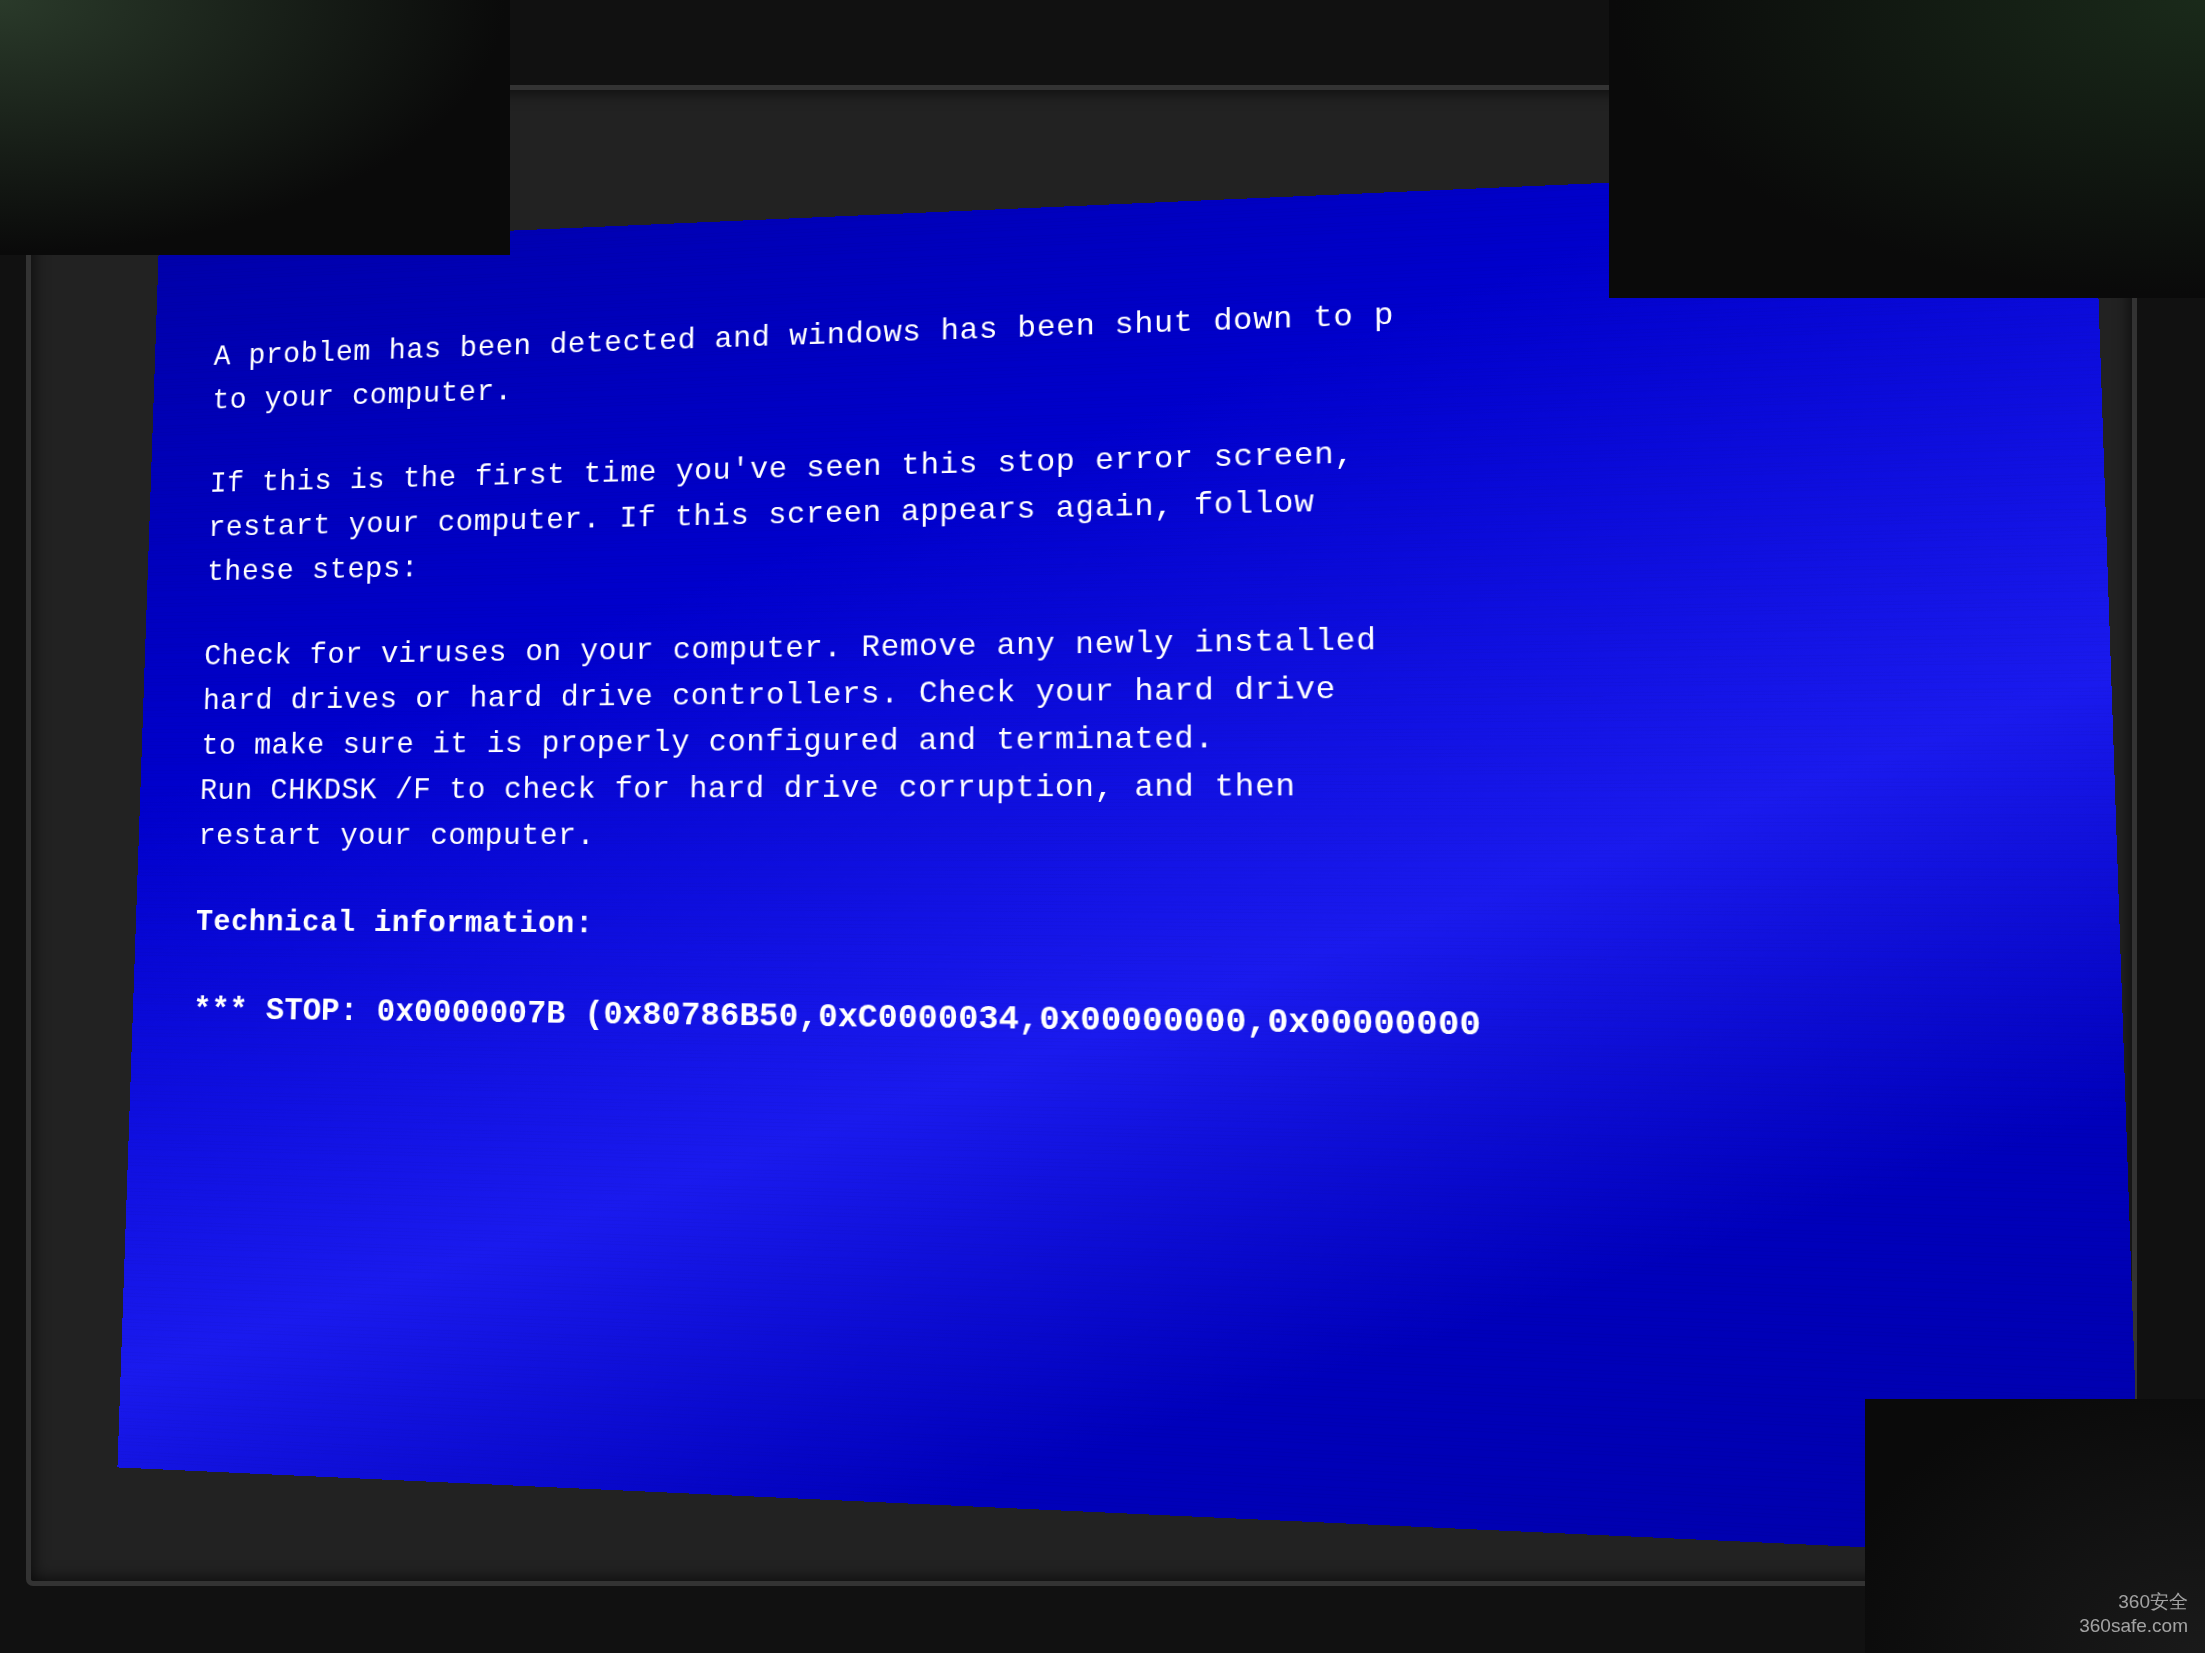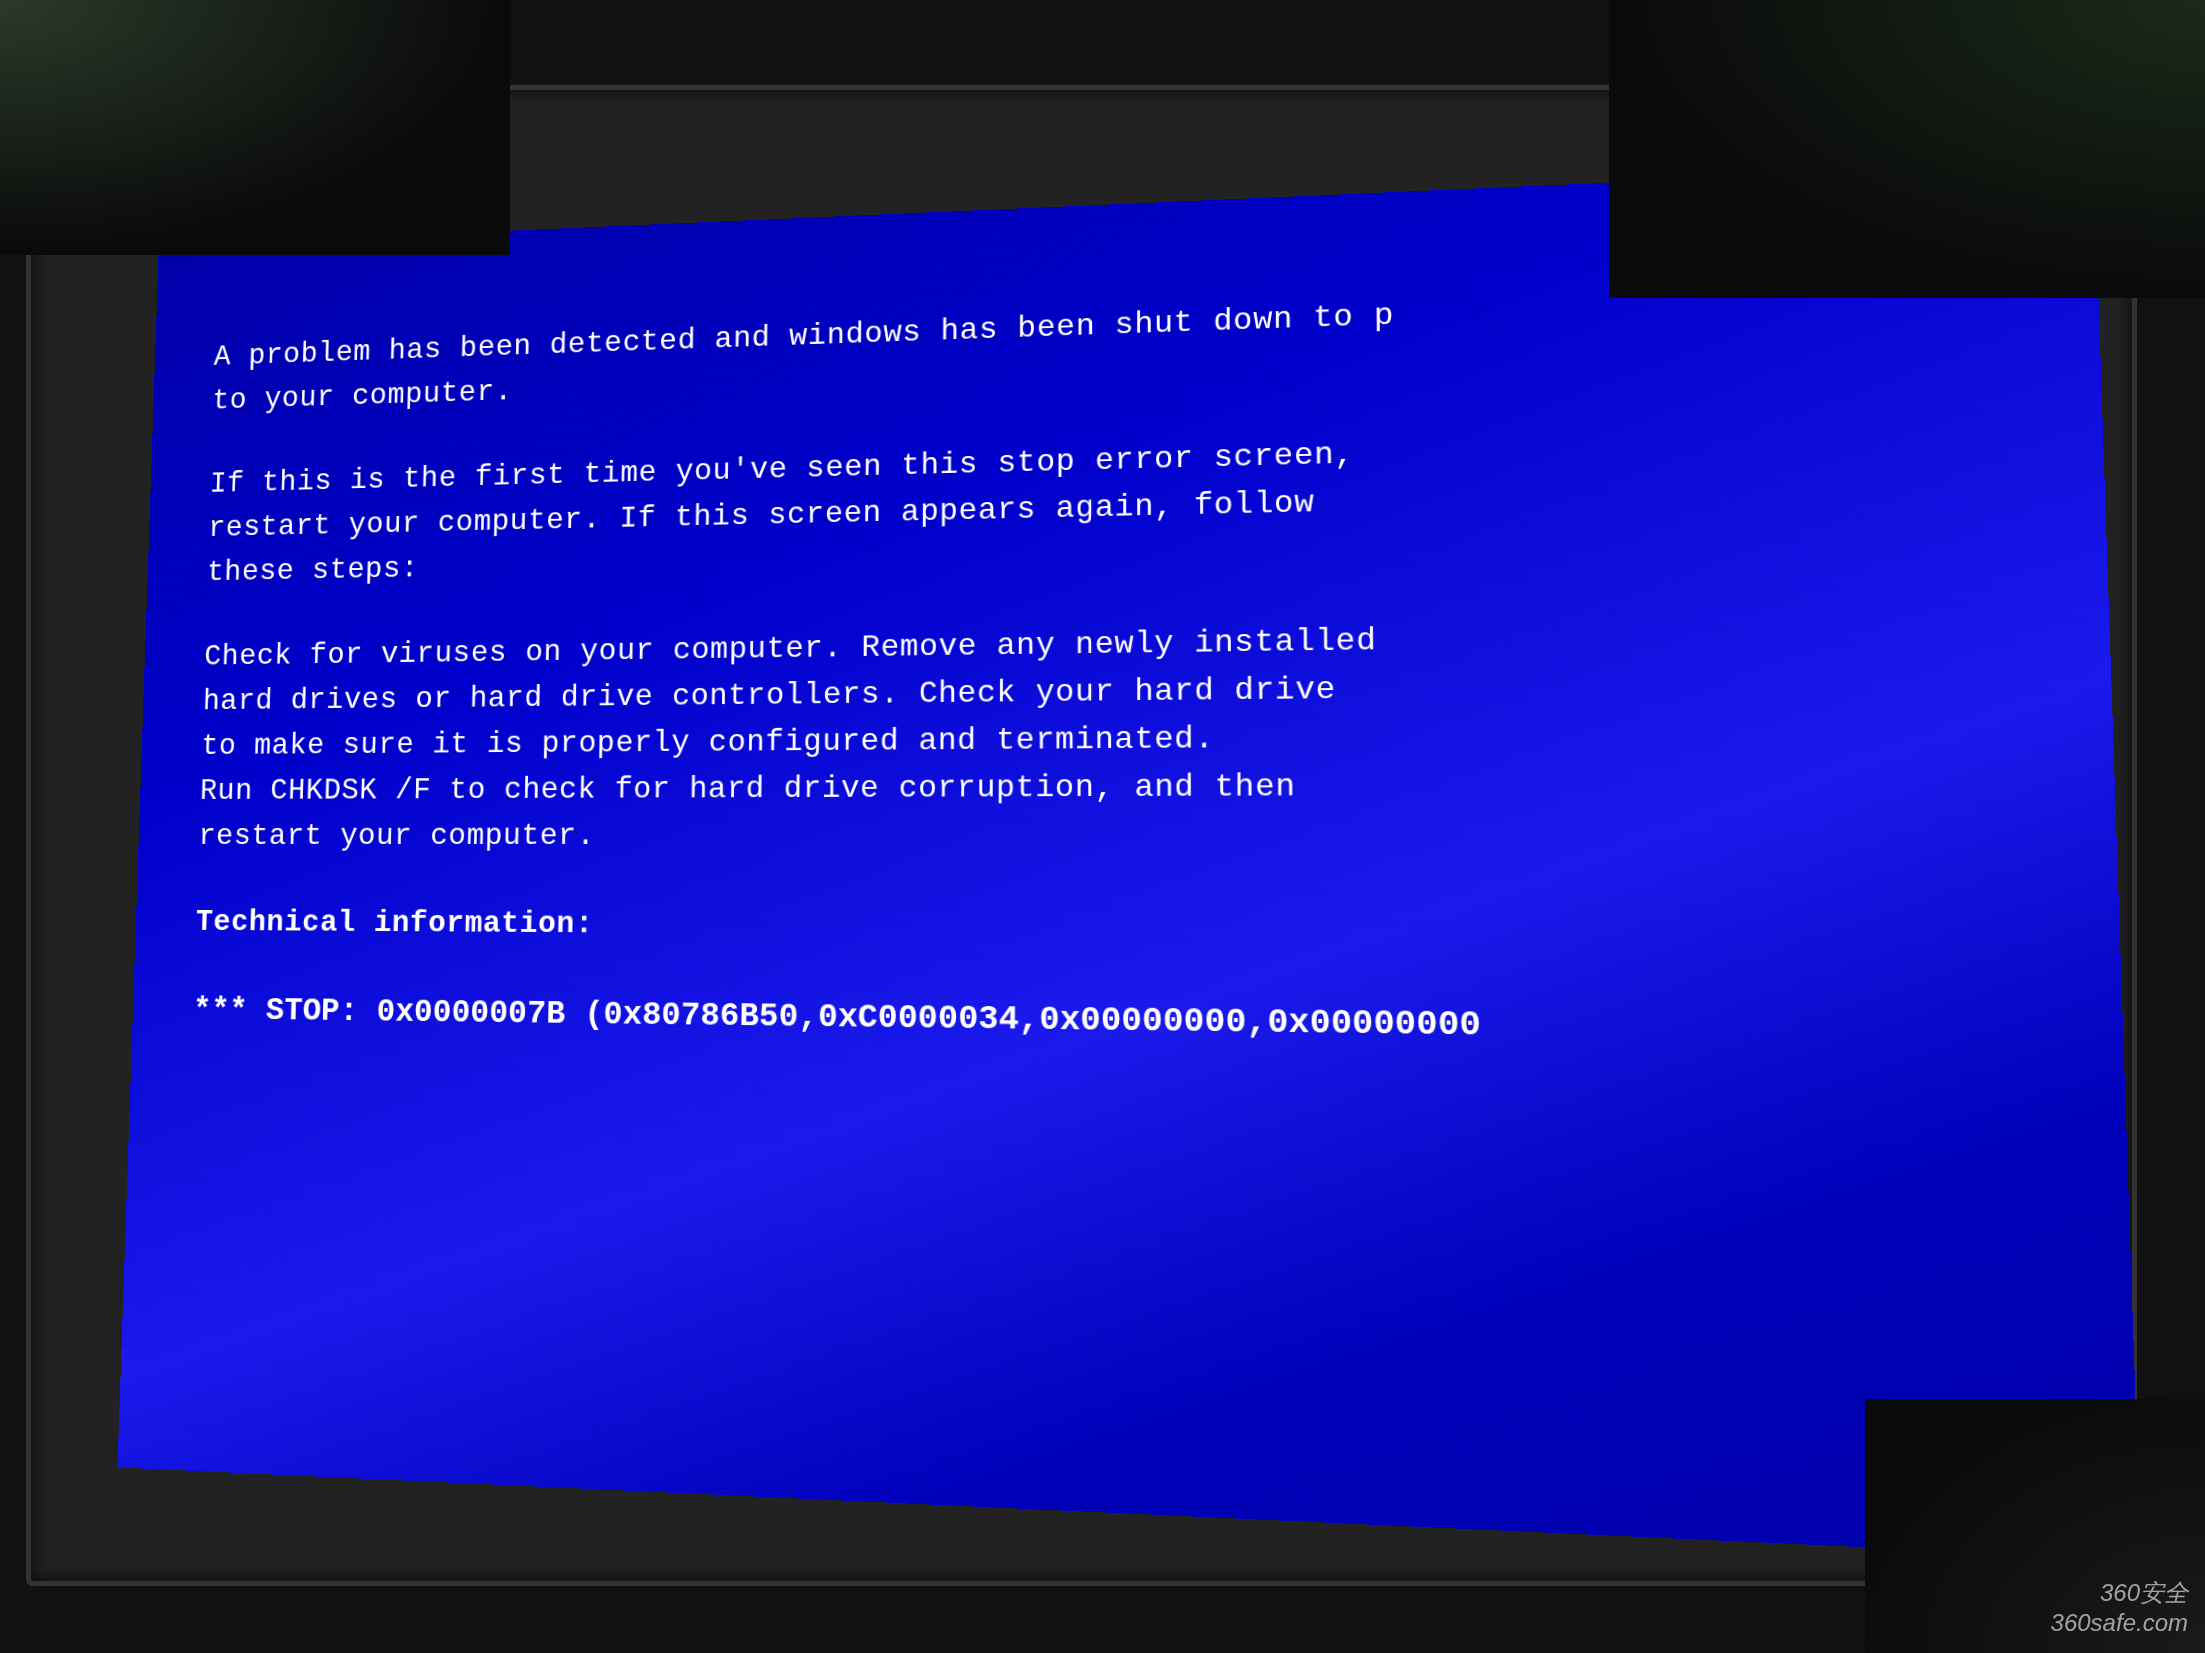--- a/index.html
+++ b/index.html
@@ -135,24 +135,23 @@
       font-weight: bold;
       line-height: 1.5;
     }
 
     
     .watermark {
       position: absolute;
       bottom: 17px;
       right: 17px;
       color: rgba(255,255,255,0.6);
-      font-size: 24px;
+      font-size: 19px;
       font-family: Arial, sans-serif;
       z-index: 10;
-      font-style: italic;
     }
   </style>
 </head>
 <body>
 
 <div class="photo-frame">
 
   <div class="corner-tl"></div>
   <div class="corner-tr"></div>
   <div class="corner-br"></div>

